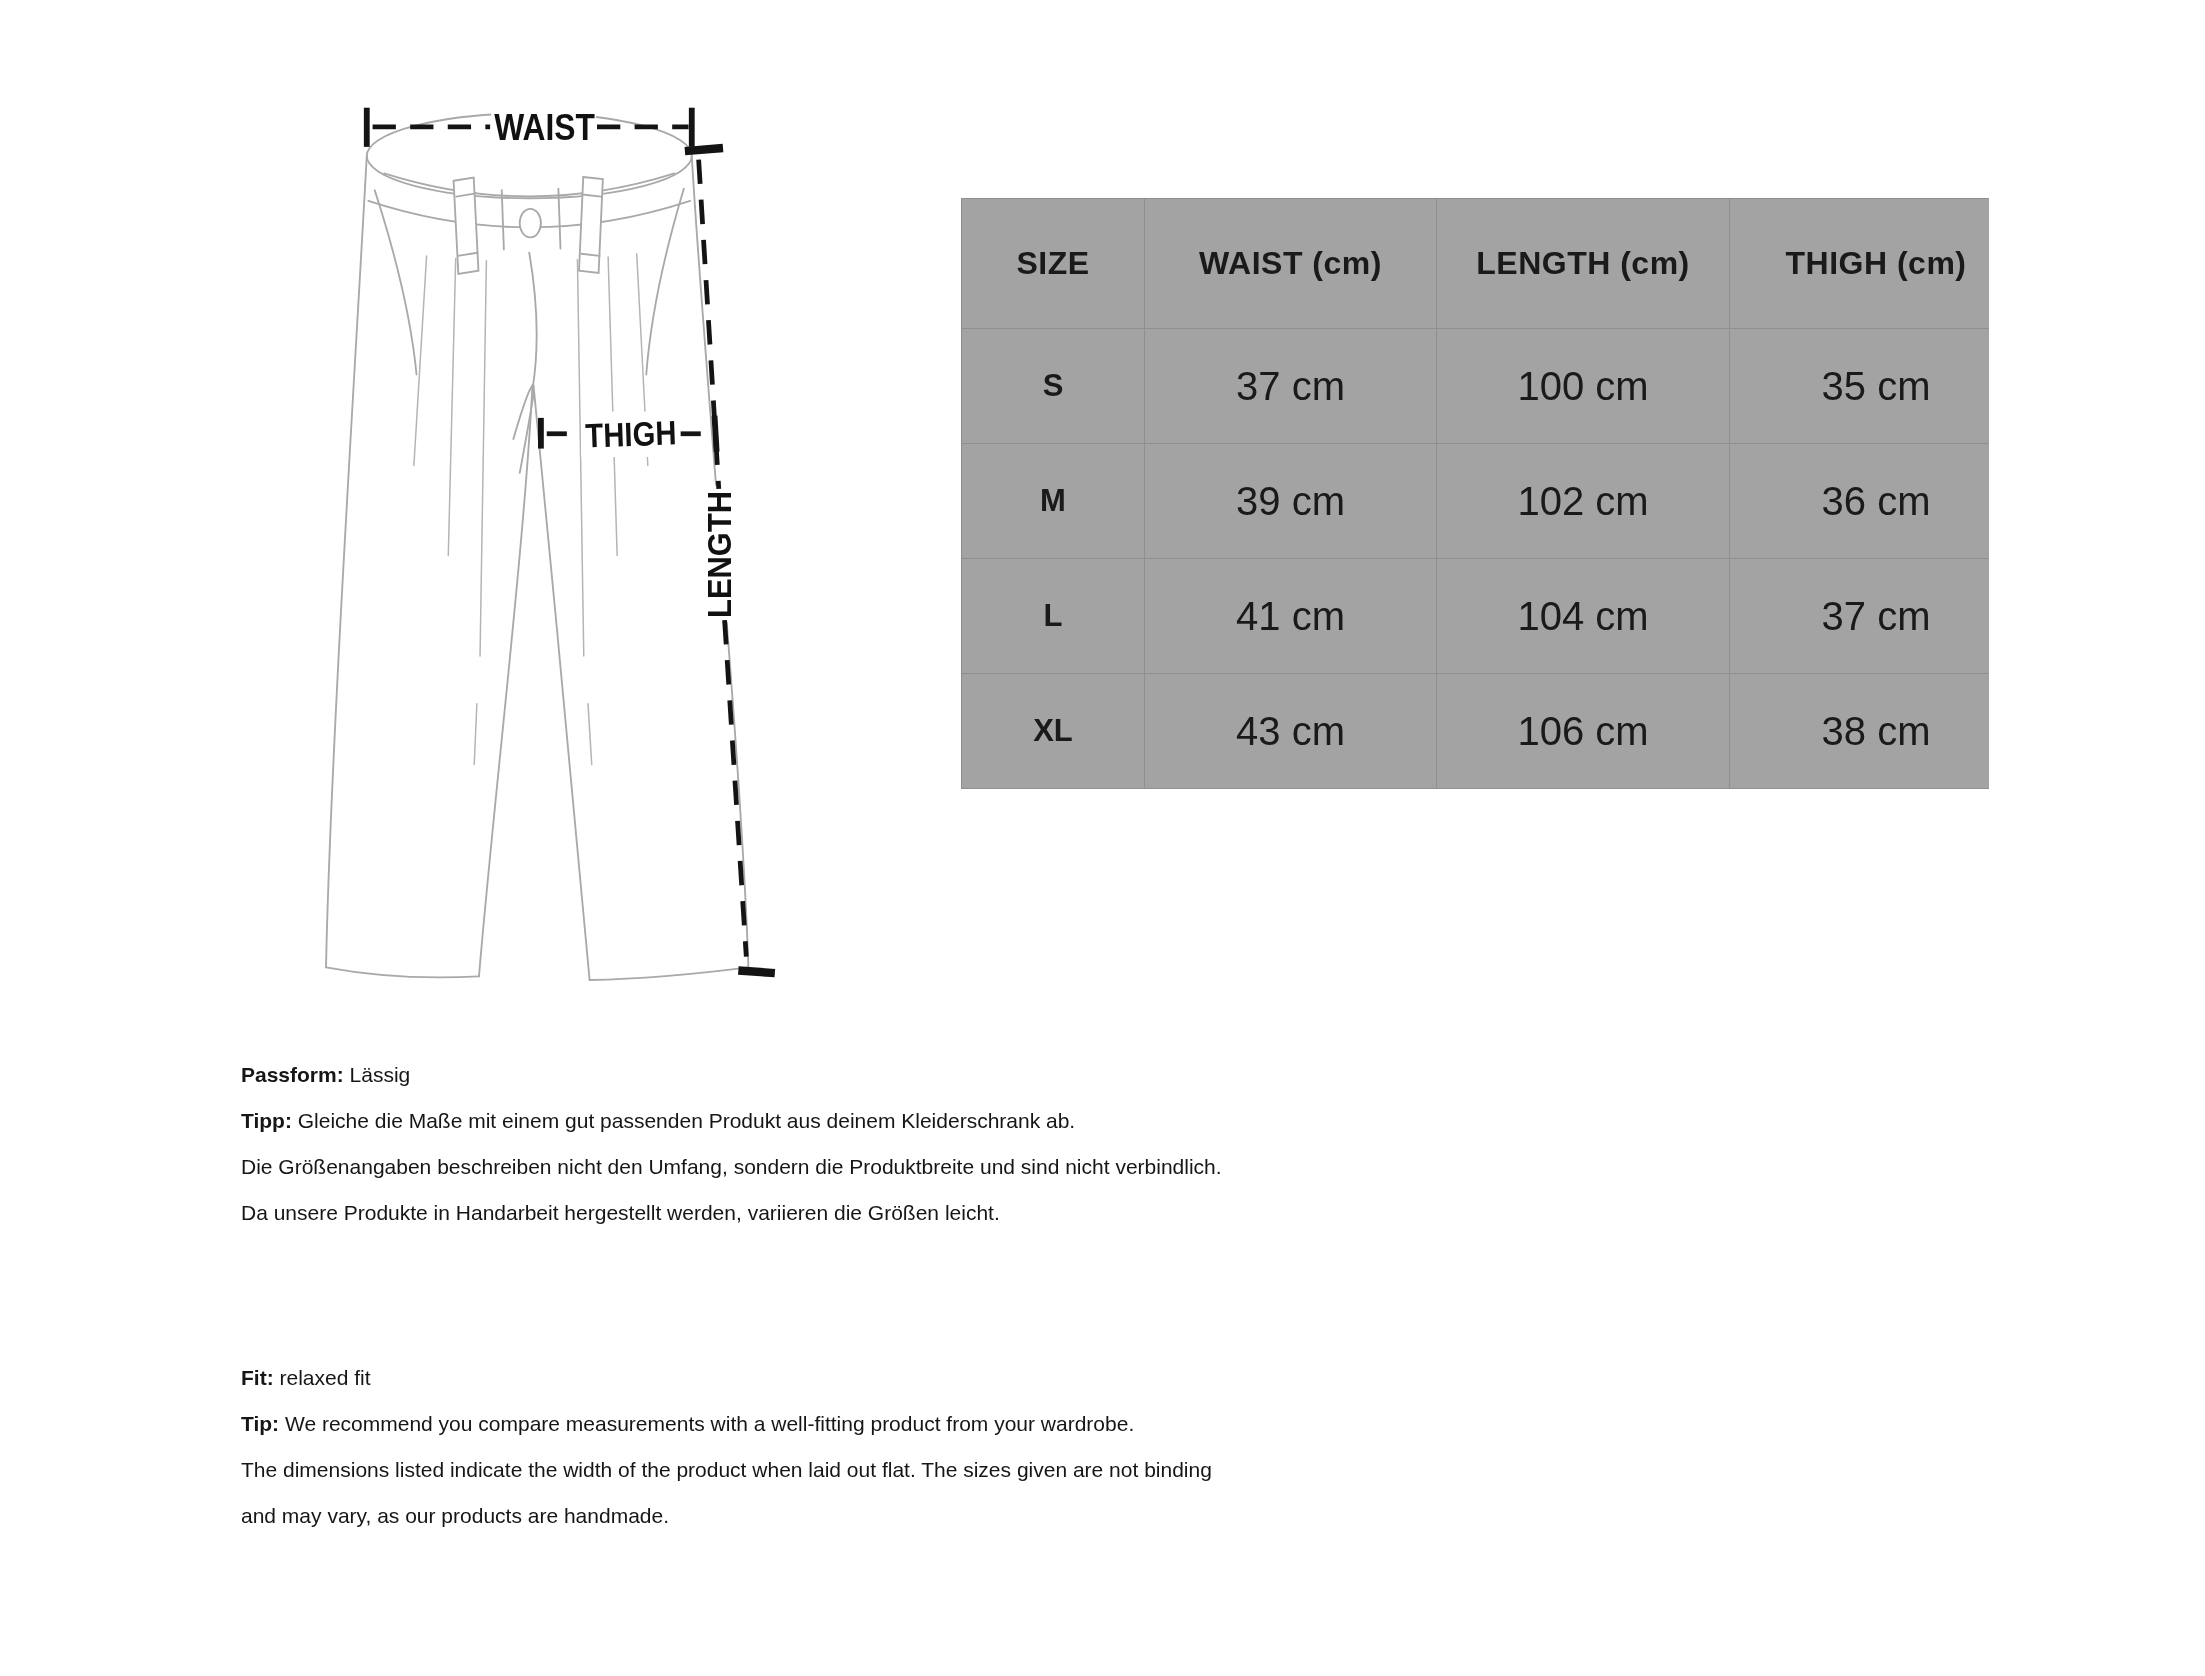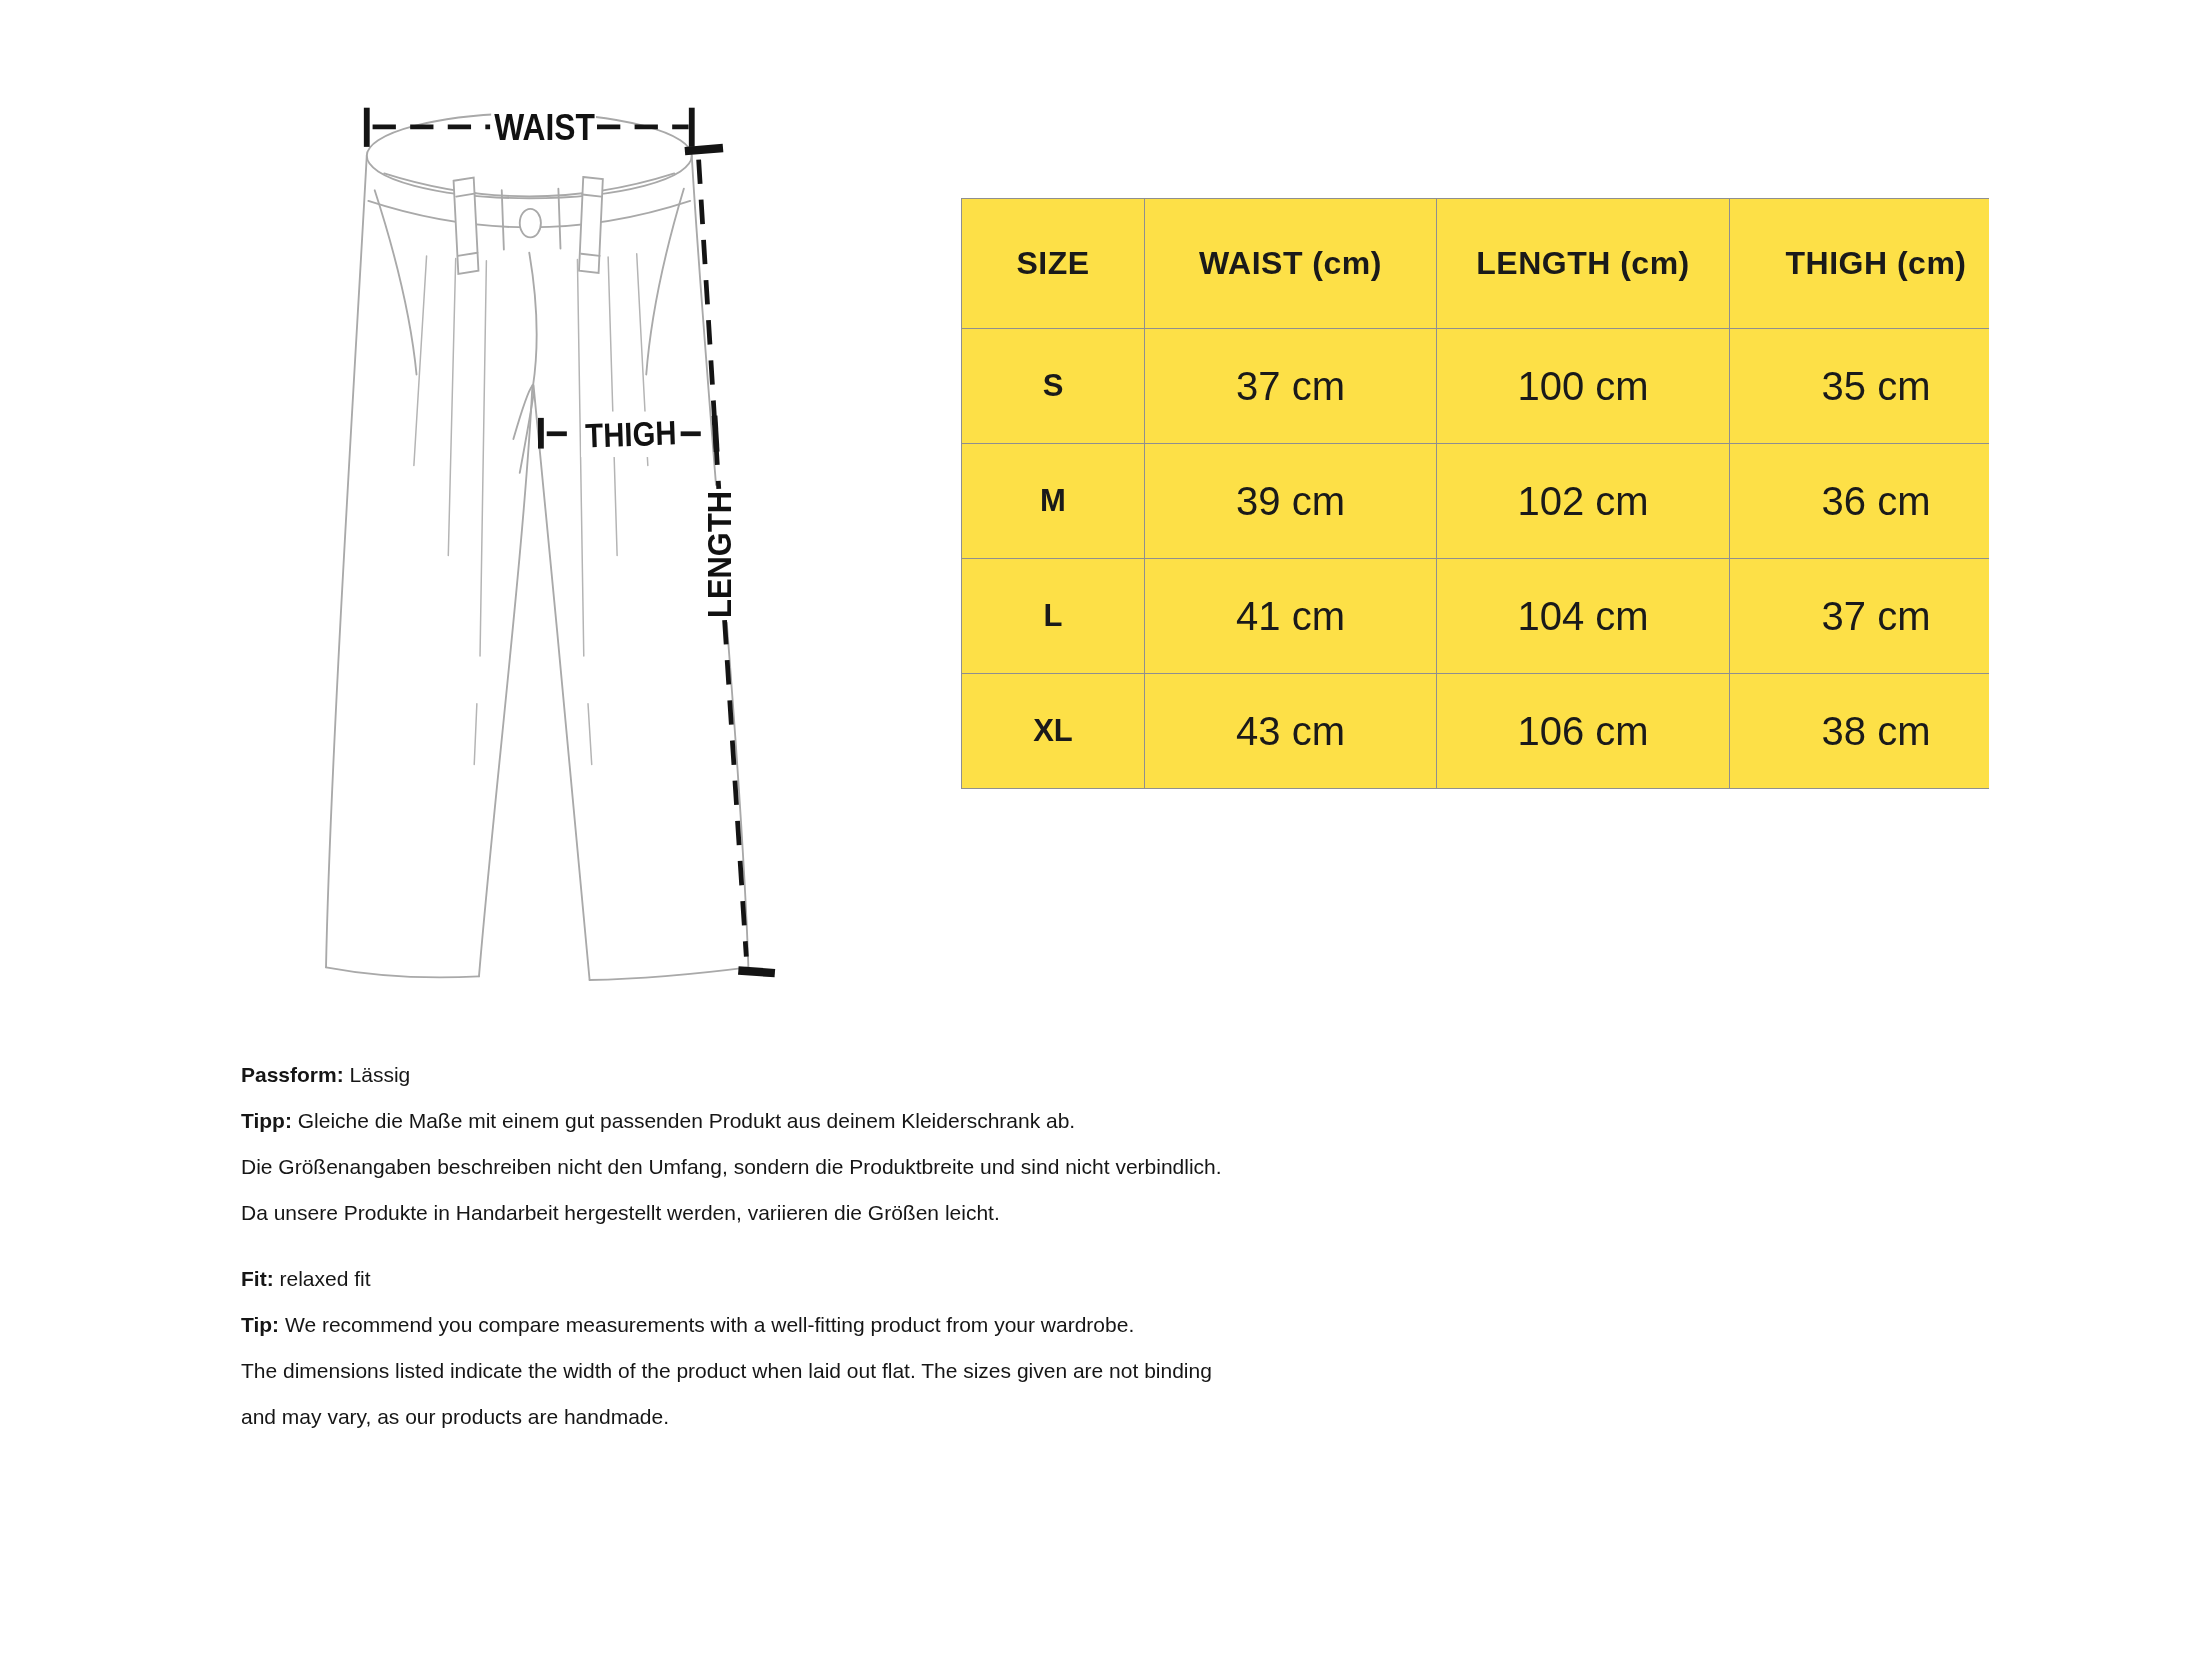--- a/index.html
+++ b/index.html
@@ -13,31 +13,31 @@
   }
   .pants{position:absolute;left:291px;top:95px;width:503px;height:921px;}
   .size-table{
     position:absolute;left:961px;top:198px;width:1060px;
     border-collapse:collapse;table-layout:fixed;
     background:#ffffff;
   }
   .size-table th,.size-table td{
     border:1.6px solid #8f8f8f;
     text-align:center;vertical-align:middle;
-    background:#fde047;color:#1a1a1a;
+    background:#a3a3a3;color:#1a1a1a;
     padding:0;
   }
   .size-table th{height:129px;font-size:32px;font-weight:bold;letter-spacing:0.5px;}
   .size-table td{height:114px;font-size:40px;}
   .size-table td.size-col{font-weight:bold;font-size:31px;}
   .info{position:absolute;left:241px;font-size:21px;line-height:46px;color:#161616;}
   .info p{margin:0;padding:0;}
   .info .b{font-weight:bold;}
   .de{top:1052px;}
-  .en{top:1256px;}
+  .en{top:1355px;}
 </style>
 </head>
 <body>
 
 <div class="page">
 
   <svg class="pants" viewBox="0 0 950 1740">
 
     <g stroke="#a9a9a9" stroke-width="3.5" fill="none" stroke-linecap="round">
       <ellipse cx="450" cy="115" rx="307" ry="80"></ellipse>

